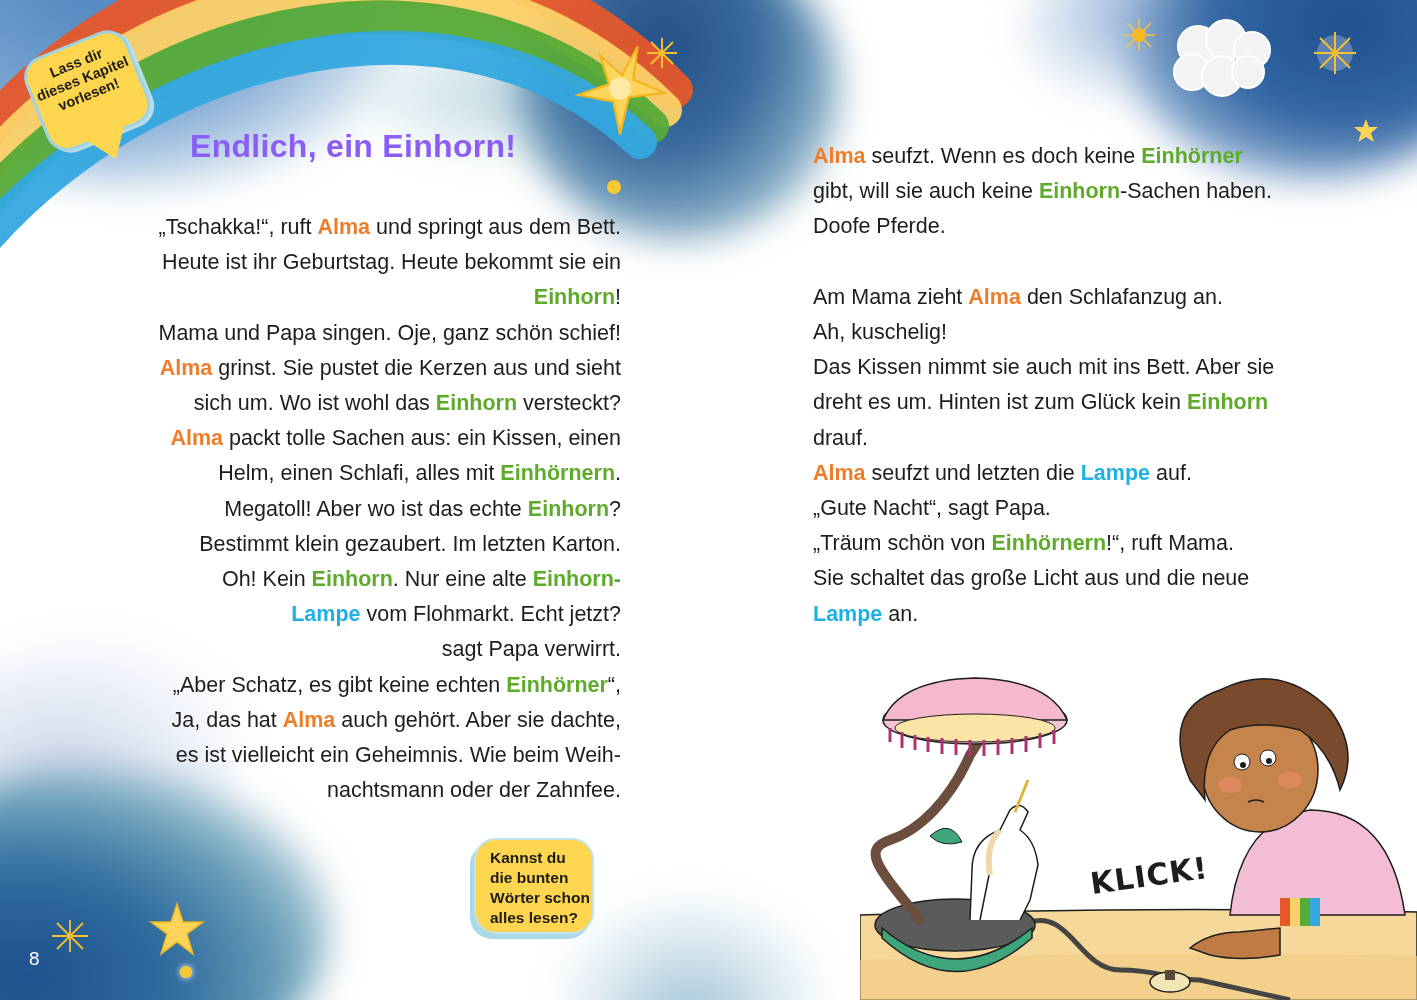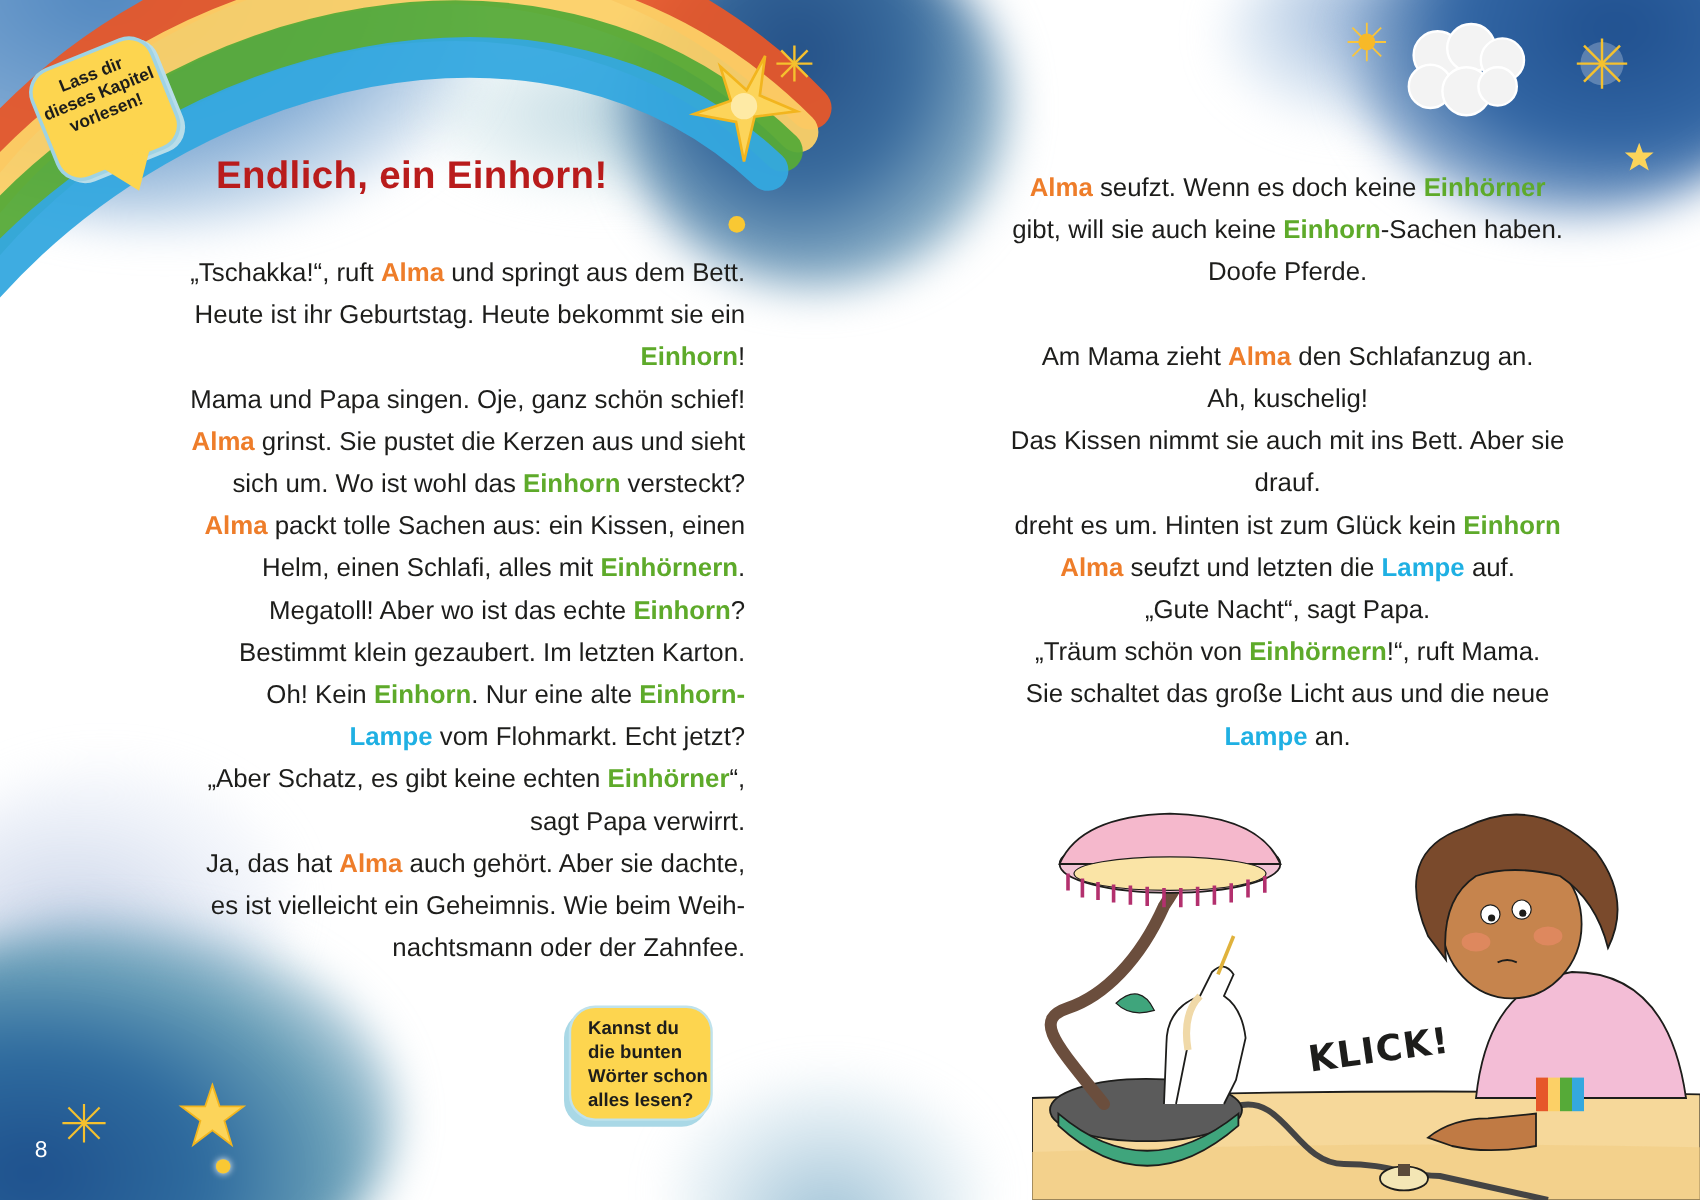--- a/index.html
+++ b/index.html
@@ -22,26 +22,26 @@
     
     .rainbow { position: absolute; left: -60px; top: -380px; width: 1010px; height: 680px; }
 
     
     .badge-read { position: absolute; left: 38px; top: 38px; width: 118px; height: 132px; transform: rotate(-22deg); }
     .badge-read .bubble { position: absolute; left: 0; top: 0; width: 110px; height: 100px; background: #fdd54f; border: 3px solid #9fd3e4; border-radius: 22px; box-shadow: 3px 3px 0 #b8dde9; }
     .badge-read .arrow { position: absolute; left: 34px; top: 94px; width: 0; height: 0; border-left: 22px solid transparent; border-right: 22px solid transparent; border-top: 30px solid #fdd54f; }
     .badge-read .text { position: absolute; left: 6px; top: 12px; width: 98px; text-align: center; font-weight: 700; font-size: 14.5px; line-height: 17px; color: #1d1d1b; }
 
     
-    .chapter-title { position: absolute; left: 180px; top: 128px; font-size: 32px; font-weight: 700; color: #b91c1c; letter-spacing: 0.3px; }
+    .chapter-title { position: absolute; left: 190px; top: 128px; font-size: 32px; font-weight: 700; color: #8b5cf6; letter-spacing: 0.3px; }
 
     
     .story { position: absolute; font-size: 21.5px; line-height: 35.2px; color: #1d1d1b; }
     .story-left { left: 121px; top: 210px; width: 500px; text-align: right; }
-    .story-right { left: 813px; top: 139px; width: 520px; text-align: center; }
+    .story-right { left: 813px; top: 139px; width: 520px; }
     .story p { white-space: nowrap; }
     .story .gap { height: 35.2px; }
     .k-alma { color: #ee7d2a; font-weight: 700; }
     .k-einhorn { color: #5eaa2a; font-weight: 700; }
     .k-lampe { color: #1fb0e3; font-weight: 700; }
 
     
     .badge-question { position: absolute; left: 474px; top: 838px; width: 120px; height: 96px; }
     .badge-question .bubble { position: absolute; inset: 0; background: #fdd54f; border-radius: 22px; box-shadow: -4px 5px 0 #a9d8e6; border: 2px solid #bfe2ec; }
     .badge-question .text { position: absolute; left: 16px; top: 10px; font-size: 15.5px; line-height: 20px; font-weight: 700; color: #1d1d1b; }
@@ -152,37 +152,37 @@
       <p><span class="k-einhorn">Einhorn</span><span>!</span></p>
       <p><span>Mama und Papa singen. Oje, ganz schön schief!</span></p>
       <p><span class="k-alma">Alma</span><span> grinst. Sie pustet die Kerzen aus und sieht</span></p>
       <p><span>sich um. Wo ist wohl das </span><span class="k-einhorn">Einhorn</span><span> versteckt?</span></p>
       <p><span class="k-alma">Alma</span><span> packt tolle Sachen aus: ein Kissen, einen</span></p>
       <p><span>Helm, einen Schlafi, alles mit </span><span class="k-einhorn">Einhörnern</span><span>.</span></p>
       <p><span>Megatoll! Aber wo ist das echte </span><span class="k-einhorn">Einhorn</span><span>?</span></p>
       <p><span>Bestimmt klein gezaubert. Im letzten Karton.</span></p>
       <p><span>Oh! Kein </span><span class="k-einhorn">Einhorn</span><span>. Nur eine alte </span><span class="k-einhorn">Einhorn-</span></p>
       <p><span class="k-lampe">Lampe</span><span> vom Flohmarkt. Echt jetzt?</span></p>
+      <p><span>sagt Papa verwirrt.</span></p>
       <p><span>„Aber Schatz, es gibt keine echten </span><span class="k-einhorn">Einhörner</span><span>“,</span></p>
-      <p><span>sagt Papa verwirrt.</span></p>
       <p><span>Ja, das hat </span><span class="k-alma">Alma</span><span> auch gehört. Aber sie dachte,</span></p>
       <p><span>es ist vielleicht ein Geheimnis. Wie beim Weih-</span></p>
       <p><span>nachtsmann oder der Zahnfee.</span></p>
     </div>
 
   <div class="story story-right">
       <p><span class="k-alma">Alma</span><span> seufzt. Wenn es doch keine </span><span class="k-einhorn">Einhörner</span></p>
       <p><span>gibt, will sie auch keine </span><span class="k-einhorn">Einhorn</span><span>-Sachen haben.</span></p>
       <p><span>Doofe Pferde.</span></p>
       <div class="gap"></div>
       <p><span>Am Mama zieht </span><span class="k-alma">Alma</span><span> den Schlafanzug an.</span></p>
       <p><span>Ah, kuschelig!</span></p>
       <p><span>Das Kissen nimmt sie auch mit ins Bett. Aber sie</span></p>
+      <p><span>dreht es um. Hinten ist zum Glück kein </span><span class="k-einhorn">Einhorn</span></p>
       <p><span>drauf.</span></p>
-      <p><span>dreht es um. Hinten ist zum Glück kein </span><span class="k-einhorn">Einhorn</span></p>
       <p><span class="k-alma">Alma</span><span> seufzt und letzten die </span><span class="k-lampe">Lampe</span><span> auf.</span></p>
       <p><span>„Gute Nacht“, sagt Papa.</span></p>
       <p><span>„Träum schön von </span><span class="k-einhorn">Einhörnern</span><span>!“, ruft Mama.</span></p>
       <p><span>Sie schaltet das große Licht aus und die neue</span></p>
       <p><span class="k-lampe">Lampe</span><span> an.</span></p>
     </div>
 
   <div class="badge-question">
     <div class="bubble"></div>
     <div class="text">

